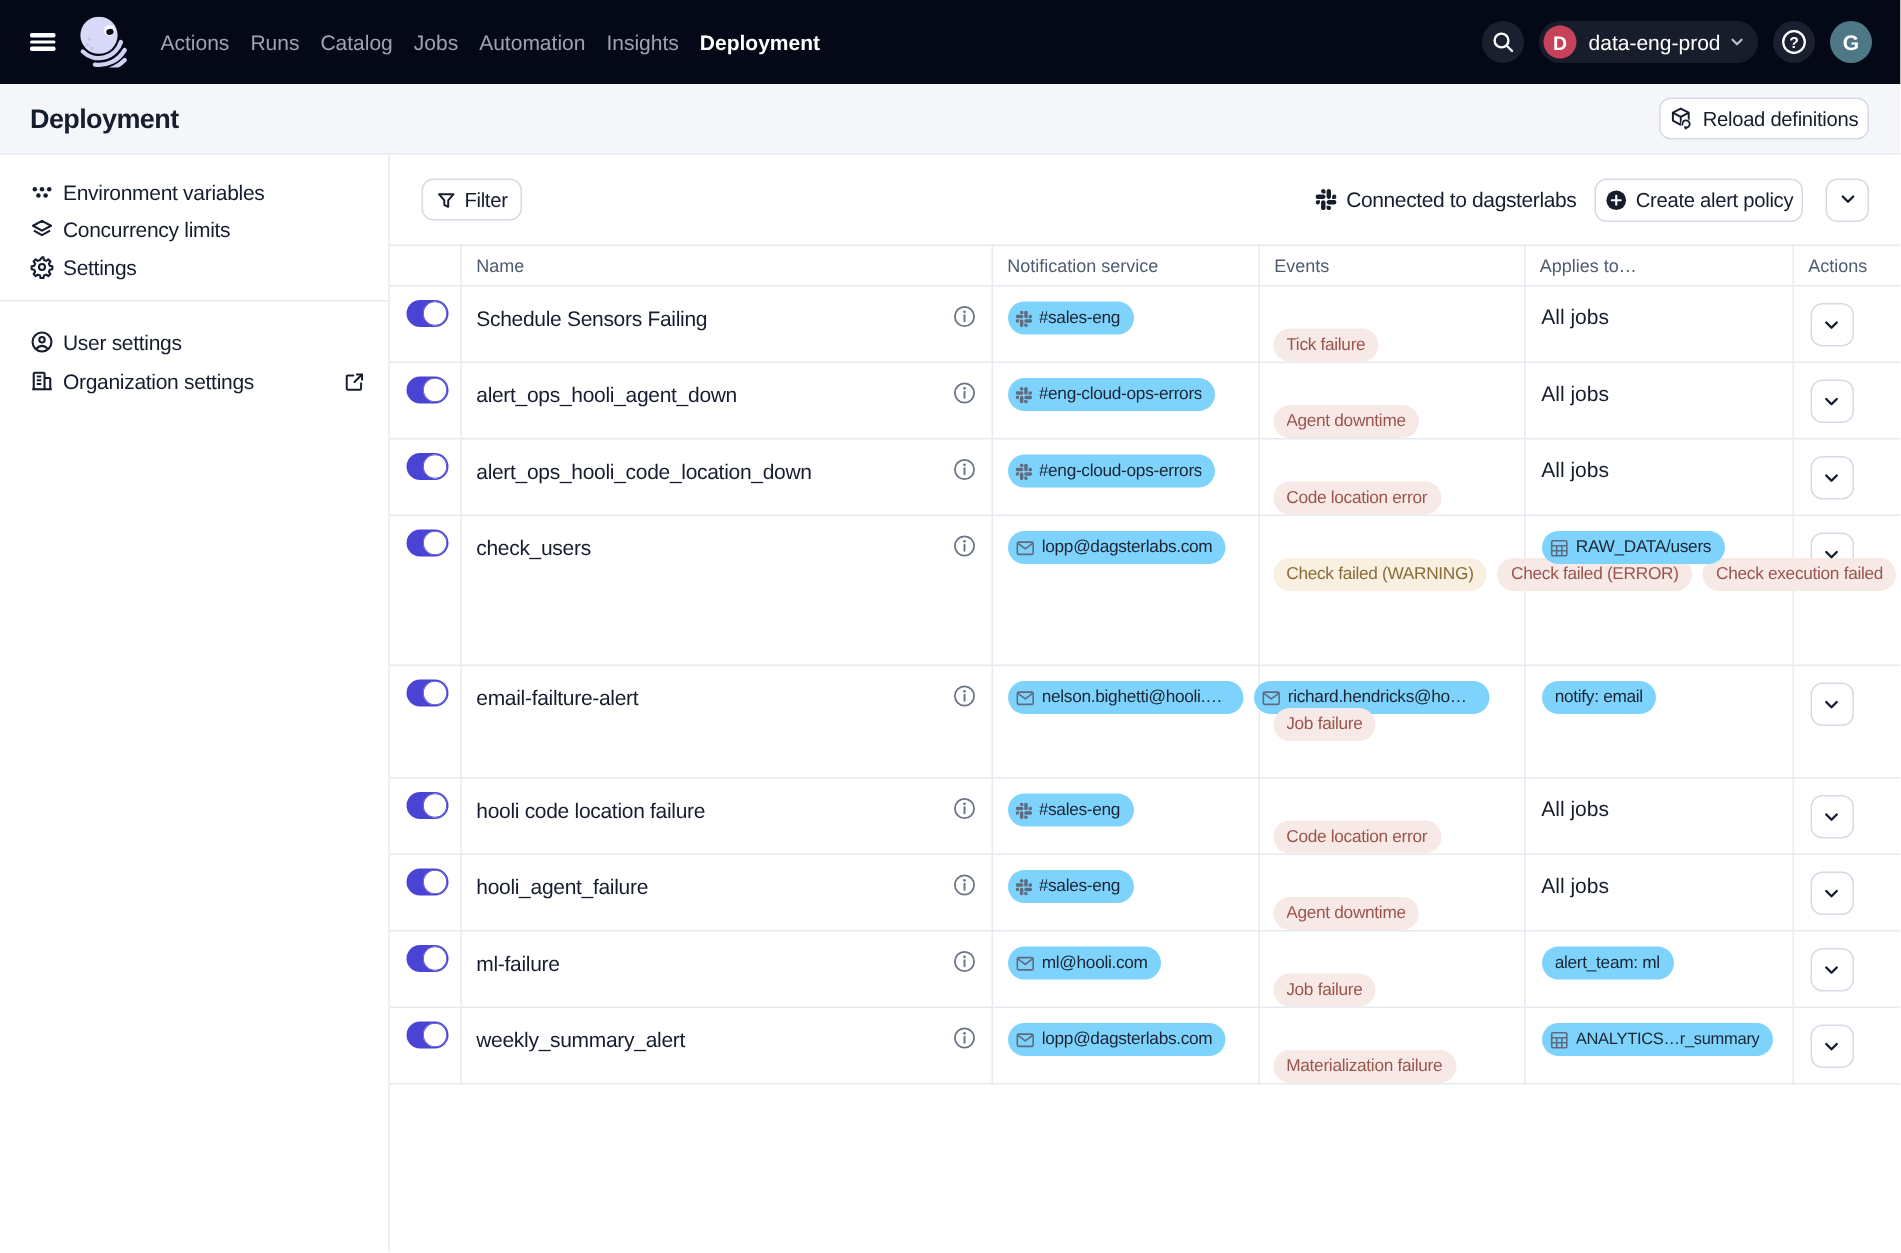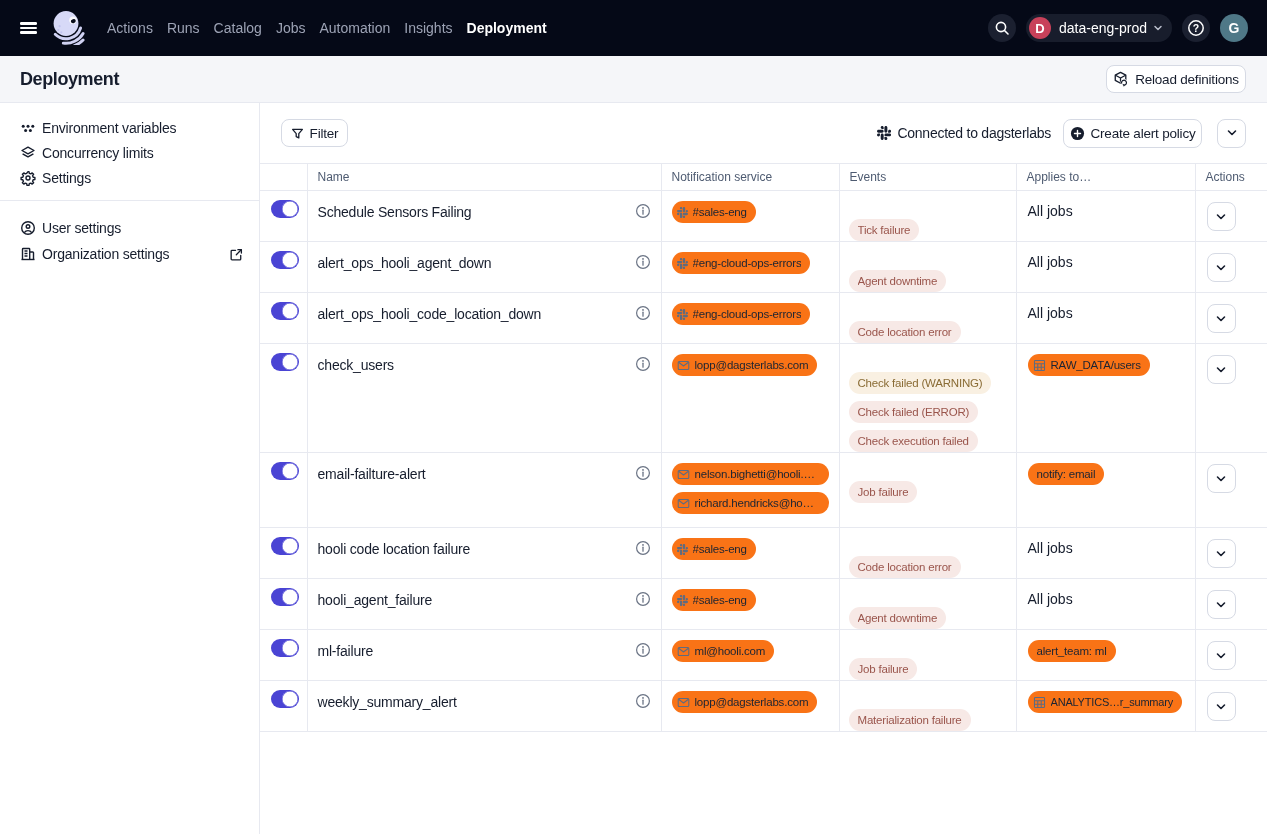--- a/index.html
+++ b/index.html
@@ -43,27 +43,27 @@
 table { border-collapse:collapse; table-layout:fixed; width:1006px; }
 td, th { border:1px solid #E7E9F0; vertical-align:top; padding:0; }
 th { font-size:12px; font-weight:400; color:#4E5B71; text-align:left; height:27px; vertical-align:middle; padding:0 10px; }
 tr.r td { height:49px; }
 td.tg { border-left:none; padding:9px 0 0 11px; }
 td.nm { font-size:14px; letter-spacing:-0.2px; color:#161D2D; padding:12px 10px 0 10px; }
 td.nm .wrap { display:flex; }
 td.nm .n { flex:1; padding-top:1px; }
 td.ns { padding:10px 10px 0 10px; } td.ev { padding:28px 10px 0 9px; } td.ap { padding:10px 10px 0 11px; }
 td.ac { border-right:none; padding:11px 0 0 11px; }
-.chip { display:inline-flex; align-items:center; gap:5px; height:22px; border-radius:11px; background:#f97316; color:#1B2433; font-size:11.5px; letter-spacing:-0.2px; padding:0 9px; white-space:nowrap; max-width:157px; }
+.chip { display:inline-flex; align-items:center; gap:5px; height:22px; border-radius:11px; background:#7dd3fc; color:#1B2433; font-size:11.5px; letter-spacing:-0.2px; padding:0 9px; white-space:nowrap; max-width:157px; }
 .chip.ic { padding-left:5px; }
 .chip svg { flex:none; }
 .chip span { overflow:hidden; text-overflow:ellipsis; }
 .chip.warn { background:#F9F0E2; color:#8A6C35; }
 .chip.err { background:#F7E9E6; color:#9A554C; }
-.stack { display:flex; flex-direction:column; align-items:flex-start; gap:7px; }
+.stack { display:flex; flex-direction:row; align-items:flex-start; gap:7px; }
 .alljobs { font-size:14px; color:#161D2D; padding-top:2px; }
 .toggle { width:28px; height:18px; border-radius:9px; background:#4A44D4; position:relative; }
 .toggle::after { content:""; position:absolute; right:1px; top:1px; width:16px; height:16px; background:#fff; border-radius:50%; box-shadow:0 0 0 0.5px #4A44D4 inset; }
 .acbtn { width:29px; height:29px; background:#fff; border:1px solid #D6DAE4; border-radius:8px; display:flex; align-items:center; justify-content:center; }
 </style>
 </head>
 <body>
 <div class="topnav">
   <div class="hamb">
       <div></div>

